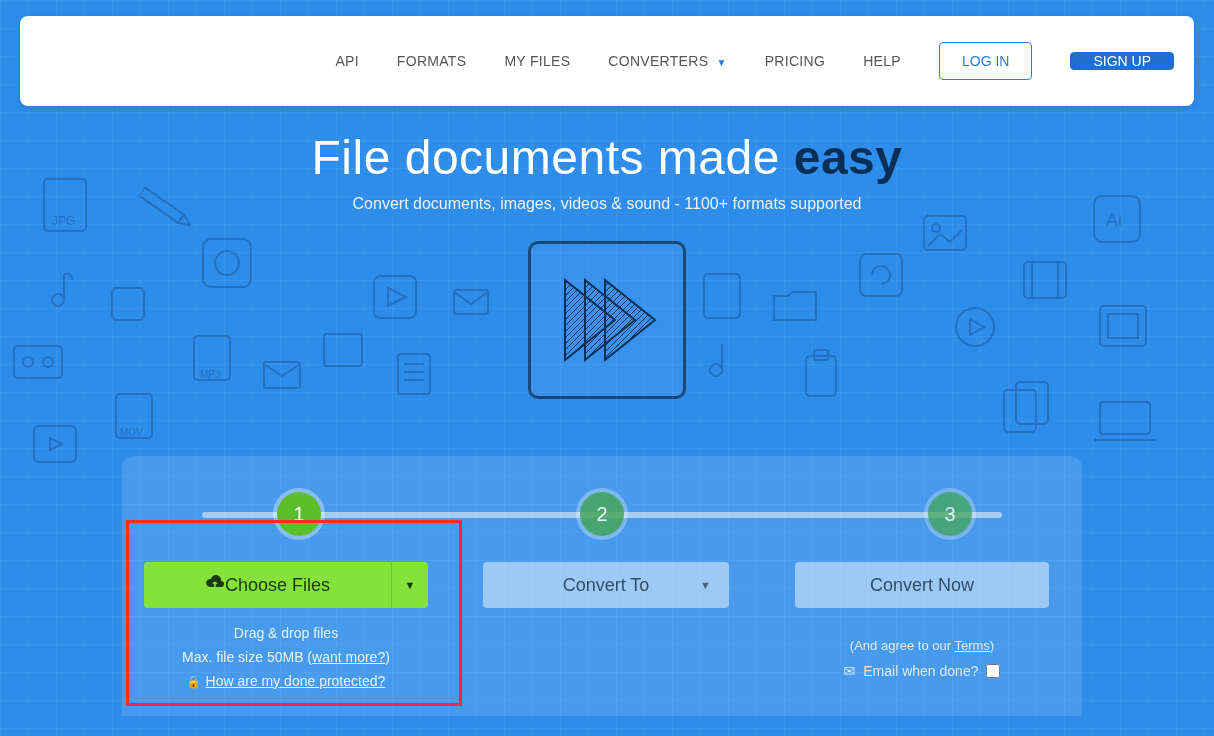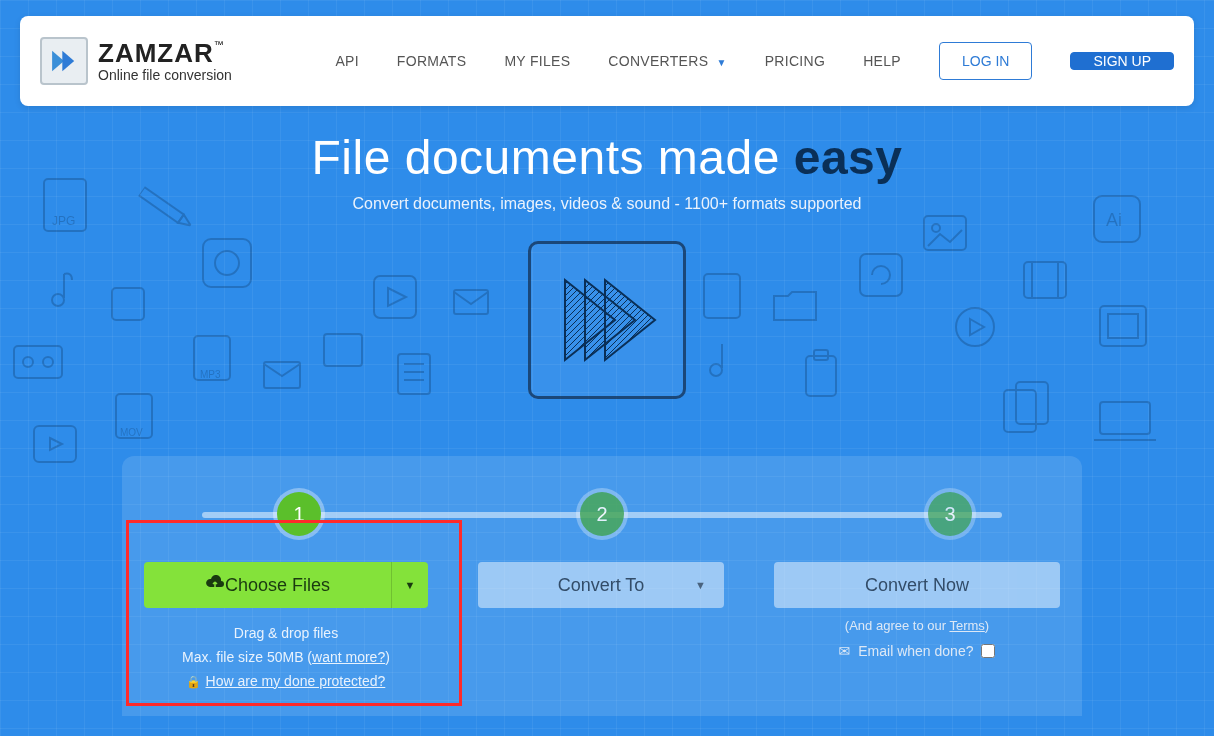--- a/index.html
+++ b/index.html
@@ -108,55 +108,41 @@
 .step-helper a { color: #e8f2fd; text-decoration: underline; }
 .step-btn {
   width: 246px; height: 46px; margin: 0 auto;
   background: rgba(255,255,255,0.55);
   border-radius: 4px; color: #2f3f52;
   display: flex; align-items: center; justify-content: center;
   font-size: 18px; cursor: pointer; position: relative;
   opacity: 0.85;
 }
 .step-btn .mini-caret { position: absolute; right: 18px; font-size: 11px; color: #4a5a6c; }
-.terms { color: #dce8f6; font-size: 13px; margin-top: 10px; }
+.terms { color: #dce8f6; font-size: 13px; margin-top: 30px; }
 .terms a { color: #dce8f6; text-decoration: underline; }
 .email-row {
   color: #dce8f6; font-size: 14px; margin-top: 10px;
   display: flex; align-items: center; justify-content: center; gap: 8px;
 }
 .email-row input[type=checkbox]{ width: 14px; height: 14px; }
 .red-box {
   position: absolute;
   left: 126px; top: 520px;
   width: 336px; height: 186px;
   border: 3px solid #ff2a2a;
   pointer-events: none;
 }
 .bg-doodle { position: absolute; opacity: 0.28; }
 .bg-doodle svg { stroke: #0a2f57; fill: none; stroke-width: 2; }
 </style>
 </head>
 <body>
 
 <div class="header">
-  <div class="logo-block">
-    <div class="logo-mark">
-      <svg viewBox="0 0 40 40">
-        <polygon points="6,8 20,20 6,32" fill="#3a8fd8"></polygon>
-        <polygon points="18,8 32,20 18,32" fill="#2e7bd6"></polygon>
-      </svg>
-    </div>
-    <div class="logo-text">
-      <div>
-        <span class="logo-title">ZAMZAR</span><span class="logo-tm">™</span>
-      </div>
-      <div class="logo-sub">Online file conversion</div>
-    </div>
-  </div>
   <div class="nav">
     <a href="#">API</a>
     <a href="#">FORMATS</a>
     <a href="#">MY FILES</a>
     <a href="#">
       <span>CONVERTERS</span>
       <span class="caret">▼</span>
     </a>
     <a href="#">PRICING</a>
     <a href="#">HELP</a>
@@ -329,21 +315,21 @@
     </div>
 
     <div class="col">
       <div class="step-btn">
         <span>Convert To</span>
         <span class="mini-caret">▼</span>
       </div>
     </div>
 
     <div class="col">
-      <div class="step-btn" style="width:286px">
+      <div class="step-btn" style="width:254px">
         <span>Convert Now</span>
       </div>
       <div class="terms">
         <span>(And agree to our </span><a href="#">Terms</a><span>)</span>
       </div>
       <div class="email-row">
         <span>✉</span>
         <span>Email when done?</span>
         <input type="checkbox" style="">
       </div>

